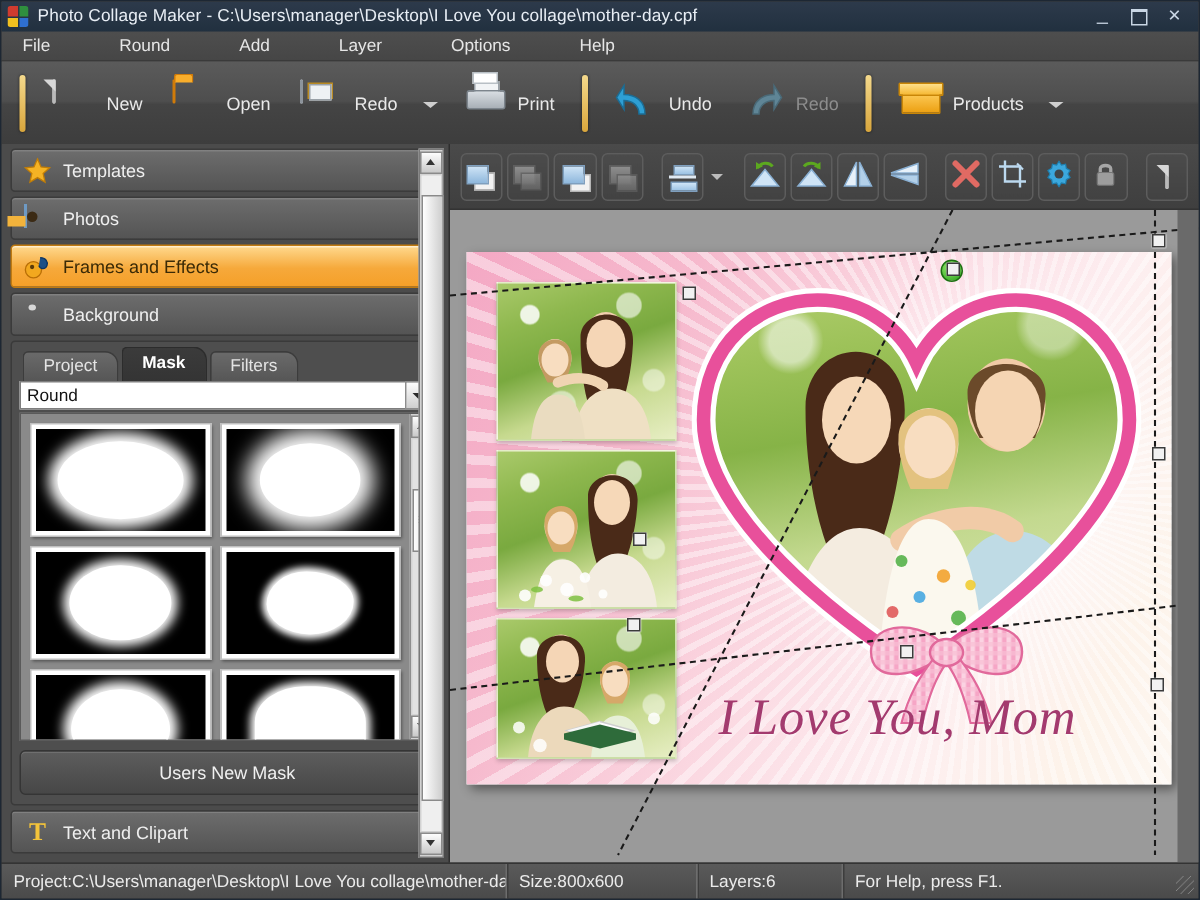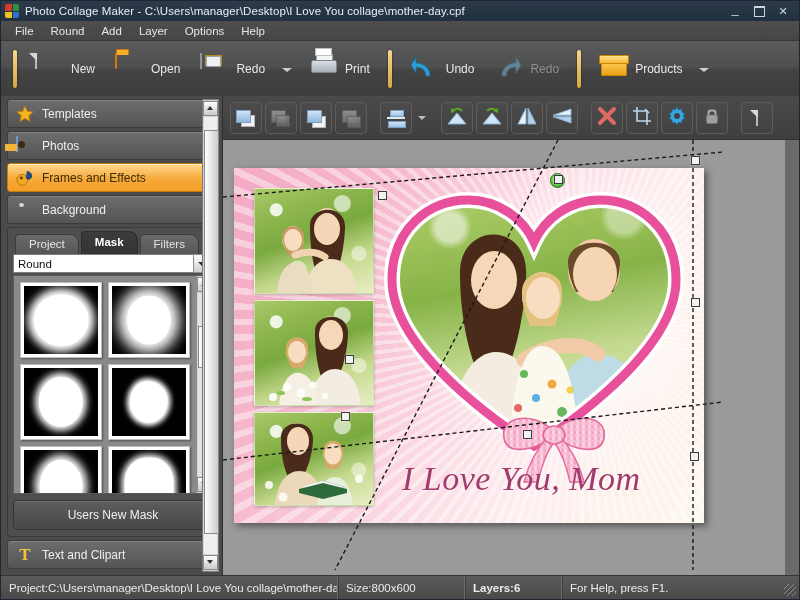--- a/index.html
+++ b/index.html
@@ -45,20 +45,21 @@
     color:#c9d6e4;font-size:11px;line-height:1;
   }
   .wb-min{font-size:13px;padding-bottom:5px;}
   .wb-max span{display:block;width:9px;height:8px;border:1.5px solid #c9d6e4;border-top-width:2.5px;}
 
   
   .menubar{
     height:19px;background:linear-gradient(#4e4e4e,#464646);
     display:flex;align-items:center;padding-left:6px;
     border-bottom:1px solid #3a3a3a;
+    gap:29px;
   }
   .menu-item{
     color:#e6e6e6;font-size:11.5px;padding:2px 8px;margin-right:1px;
     border-radius:2px;
   }
 
   
   .toolbar{
     height:55px;
     background:linear-gradient(#5b5b5b 0%,#4e4e4e 48%,#444 52%,#3d3d3d 100%);
@@ -146,21 +147,21 @@
   }
 
   
   .workspace{
     position:absolute;left:0;right:0;top:95px;bottom:24px;
     display:flex;
   }
 
   
   .leftpanel{
-    width:222px;flex:0 0 auto;
+    width:299px;flex:0 0 auto;
     background:#4b4b4b;
     display:flex;flex-direction:column;
     border-right:1px solid #2e2e2e;
     position:relative;
     padding:3px 3px 3px 6px;
     box-sizing:border-box;
   }
   .lp-inner{flex:1;display:flex;flex-direction:column;min-height:0;}
   .accordion-row{
     height:27px;flex:0 0 auto;margin-bottom:3px;
@@ -421,21 +422,21 @@
     box-sizing:border-box;
   }
   .st-cell{
     height:100%;display:flex;align-items:center;padding:0 8px;
     border-right:1px solid #6d6d6d;
     box-shadow:1px 0 0 #3d3d3d;
     white-space:nowrap;overflow:hidden;text-overflow:ellipsis;
   }
   .st-proj{width:320px;}
   .st-size{width:110px;}
-  .st-layers{width:80px;font-weight:bold;}
+  .st-layers{width:80px;}
   .st-help{flex:1;border-right:none;box-shadow:none;}
   .grip{
     position:absolute;right:3px;bottom:3px;width:12px;height:12px;
     background:
       linear-gradient(135deg,transparent 46%,#9a9a9a 46%,#9a9a9a 56%,transparent 56%) 0 0/5px 5px repeat;
     opacity:.8;
   }
 </style>
 </head>
 <body>

